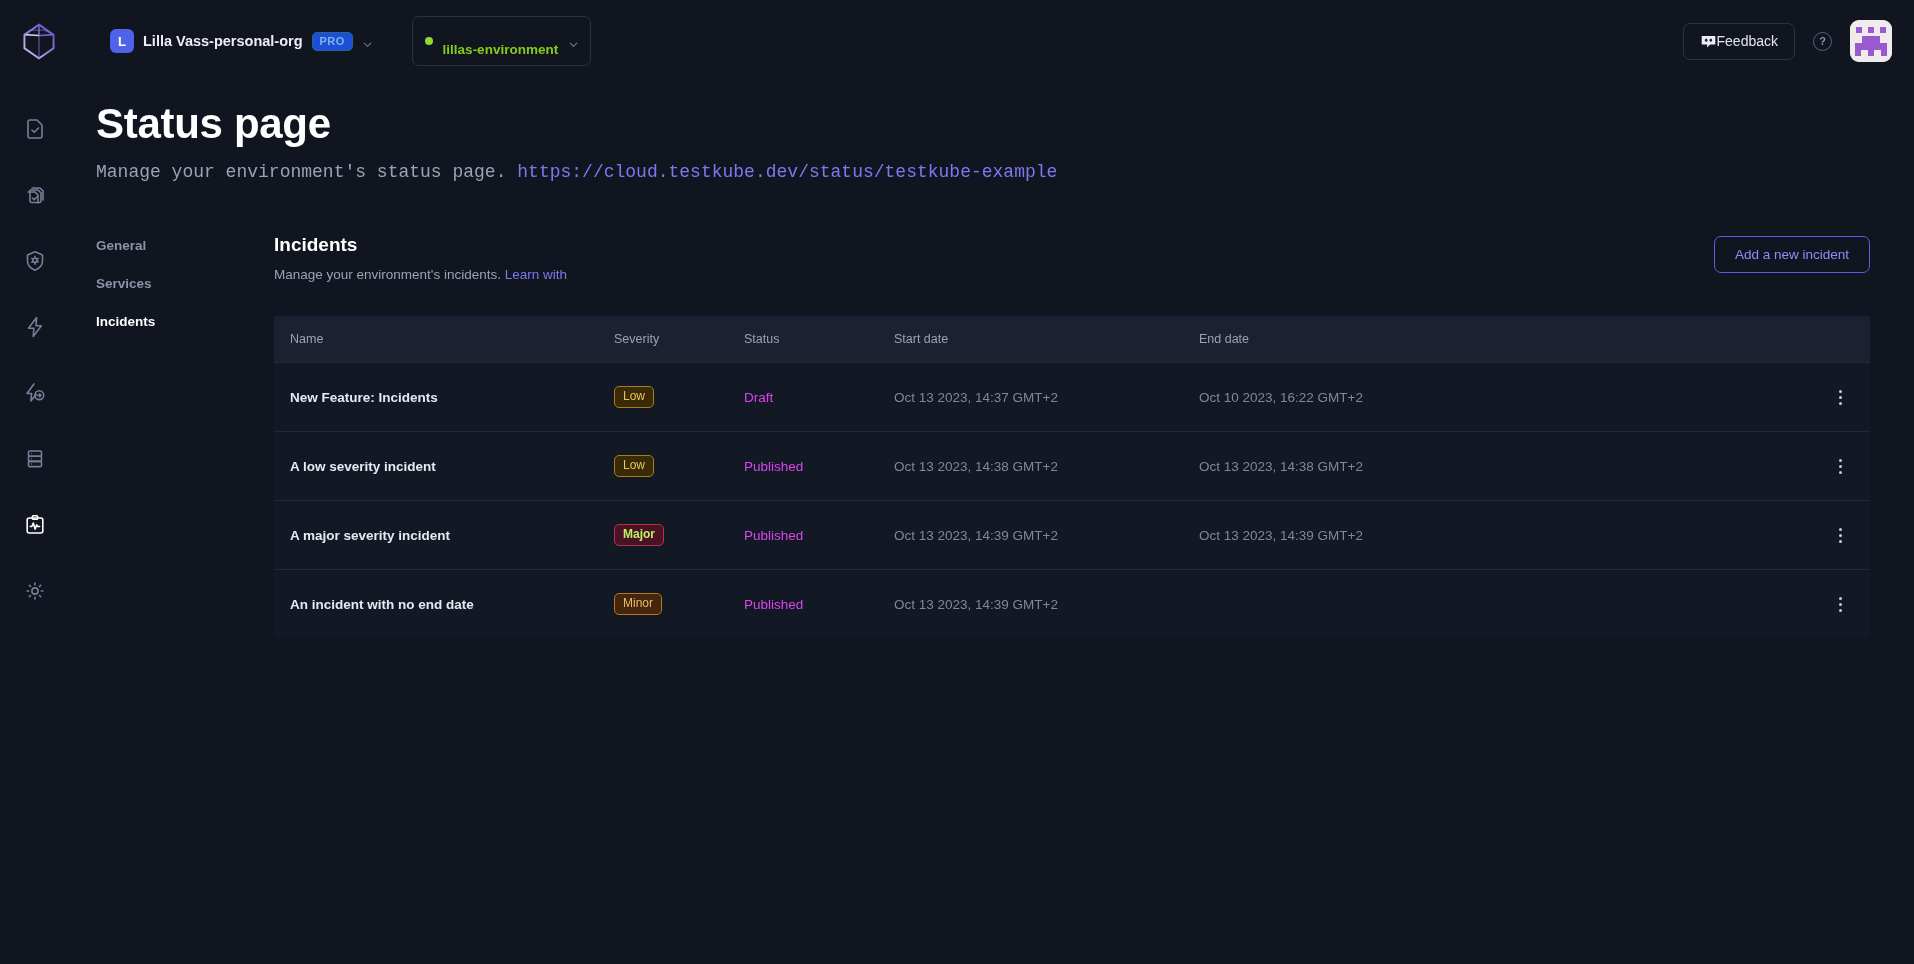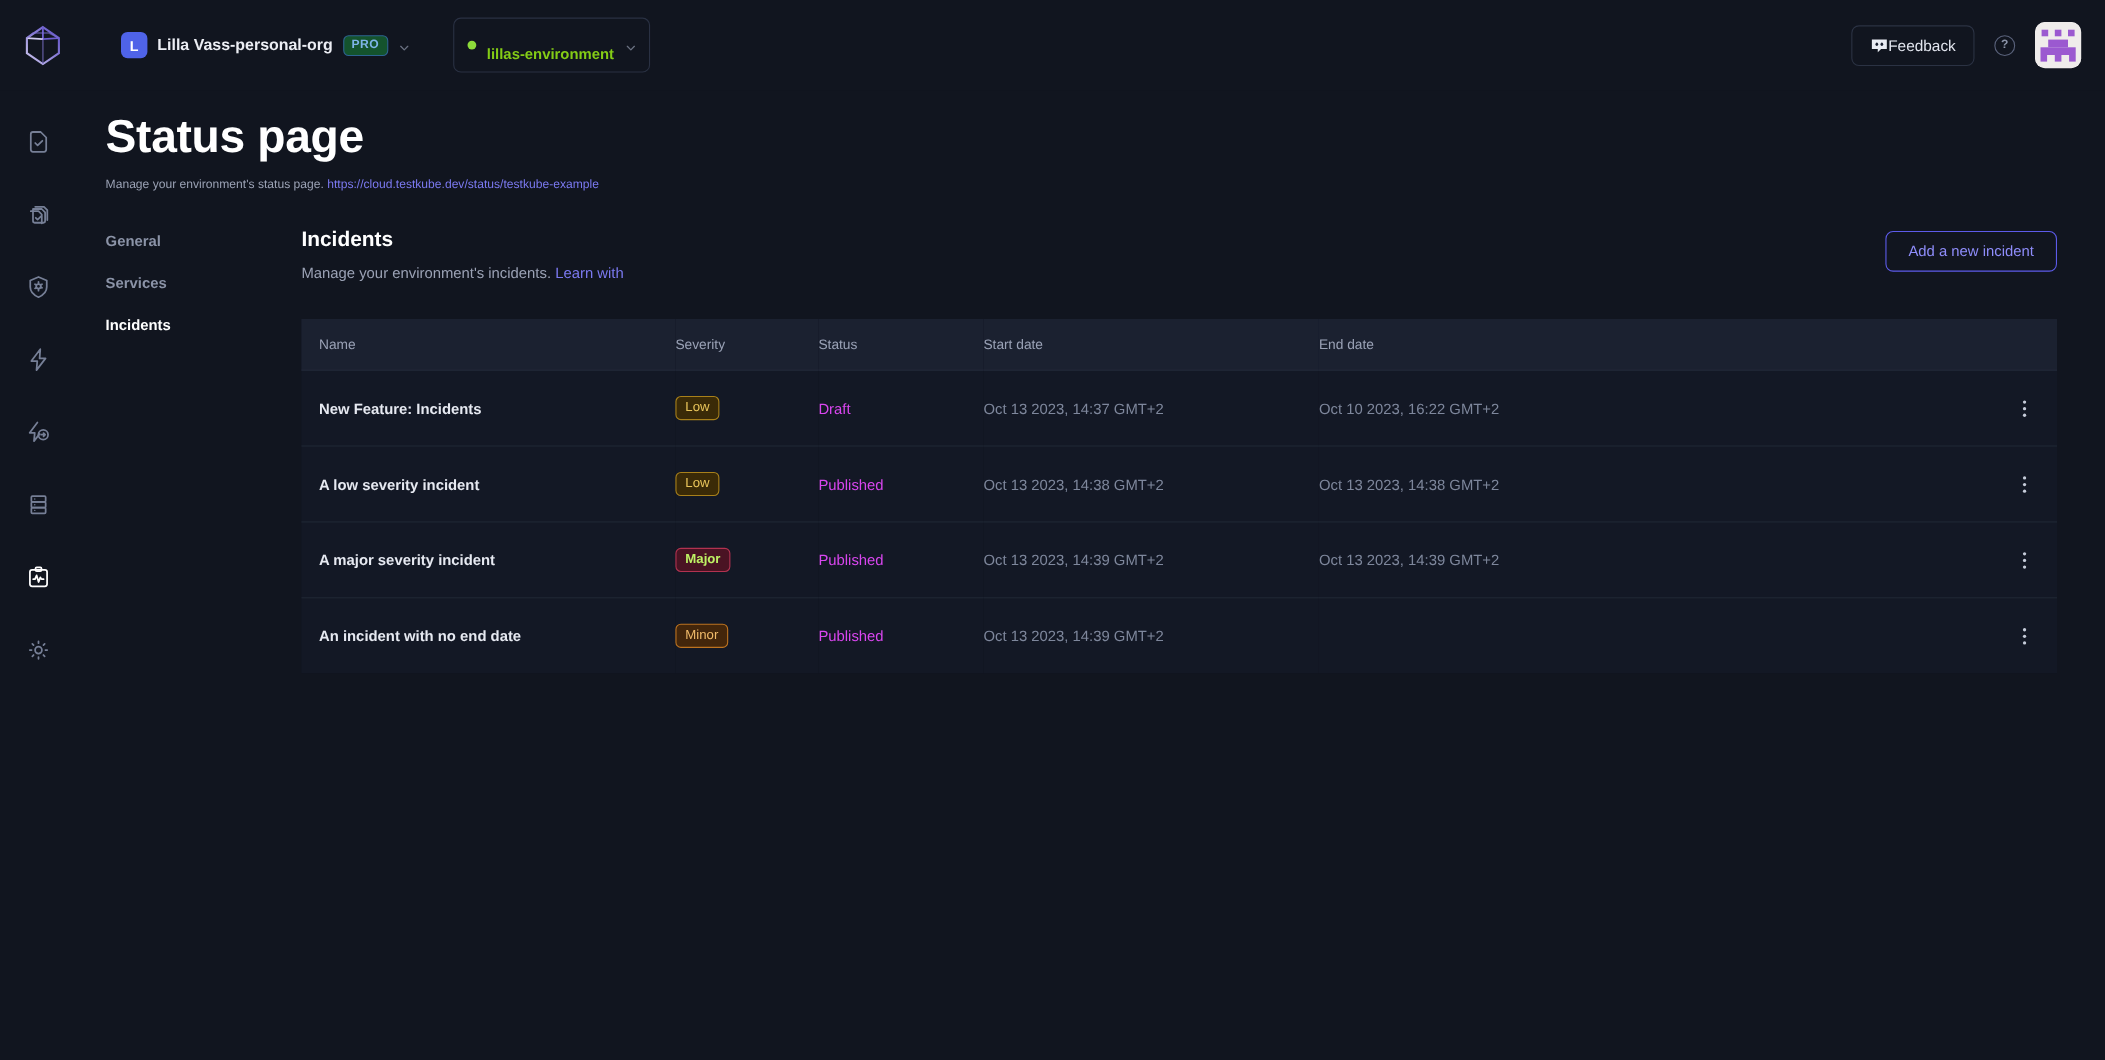--- a/index.html
+++ b/index.html
@@ -51,21 +51,21 @@
     background:#4f63e8;
     color:#fff;font-size:13px;font-weight:700;
     display:flex;align-items:center;justify-content:center;
     flex:0 0 auto;
   }
   .org-name{font-size:14.5px;font-weight:700;color:#eceef4;white-space:nowrap;}
   .pro-badge{
     font-size:11px;font-weight:700;letter-spacing:.4px;
     color:#7fb4e8;
     border:1px solid #2d6390;
-    background:#14532d;
+    background:#1d4ed8;
     border-radius:5px;
     padding:2px 7px 3px;
   }
   .chev{
     width:10px;height:10px;flex:0 0 auto;opacity:.65;
   }
   .env-select{
     margin-left:34px;
     display:flex;align-items:center;gap:10px;
     border:1px solid #2a3143;
@@ -117,21 +117,21 @@
   .main{
     position:absolute;left:70px;top:82px;right:0;bottom:0;
     padding:18px 44px 0 26px;
     overflow:hidden;
   }
   .page-title{
     font-size:42px;font-weight:700;letter-spacing:-.3px;
     margin:0 0 14px 0;color:#fff;
   }
   .page-sub{
-    font-size:11px;color:#9ba2b5;margin:0 0 34px 0;
+    font-size:18px;color:#9ba2b5;margin:0 0 52px 0;font-family:Liberation Mono, monospace;
   }
   .page-sub a{color:#7b79f0;text-decoration:none;}
 
   .body-grid{display:flex;align-items:flex-start;}
   .side-nav{width:178px;flex:0 0 auto;padding-top:4px;}
   .side-nav-item{
     font-size:13.5px;font-weight:700;color:#8b93a7;
     padding:0 0 0 0;margin-bottom:22px;cursor:pointer;
     line-height:1.2;
   }

